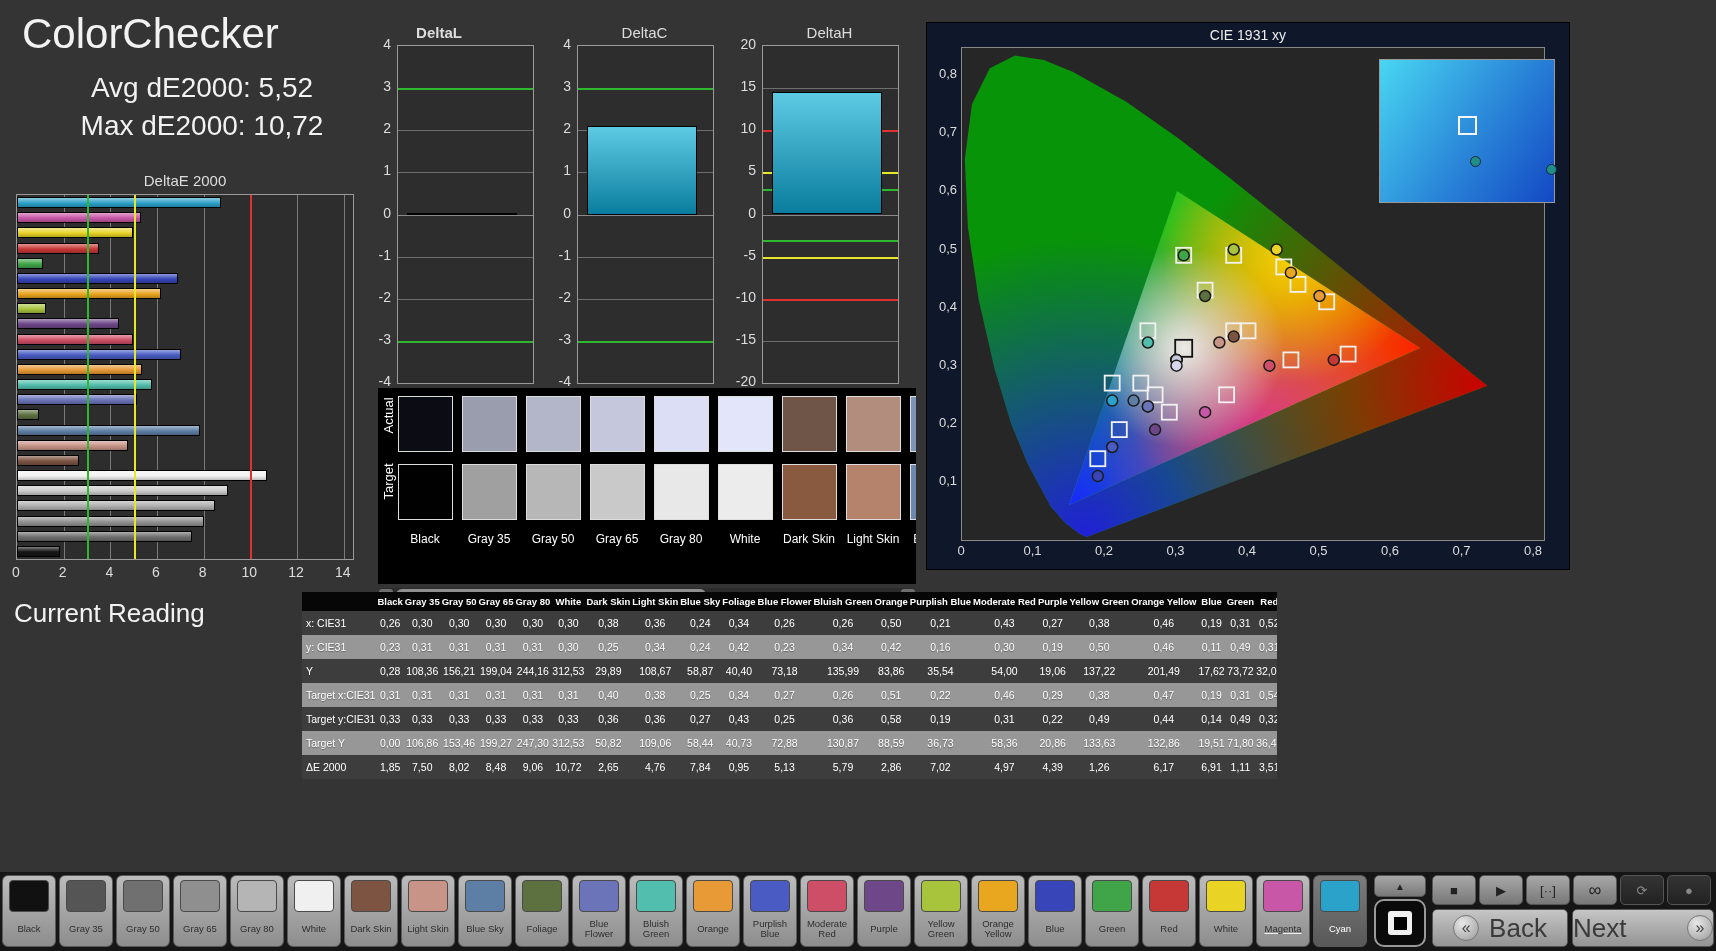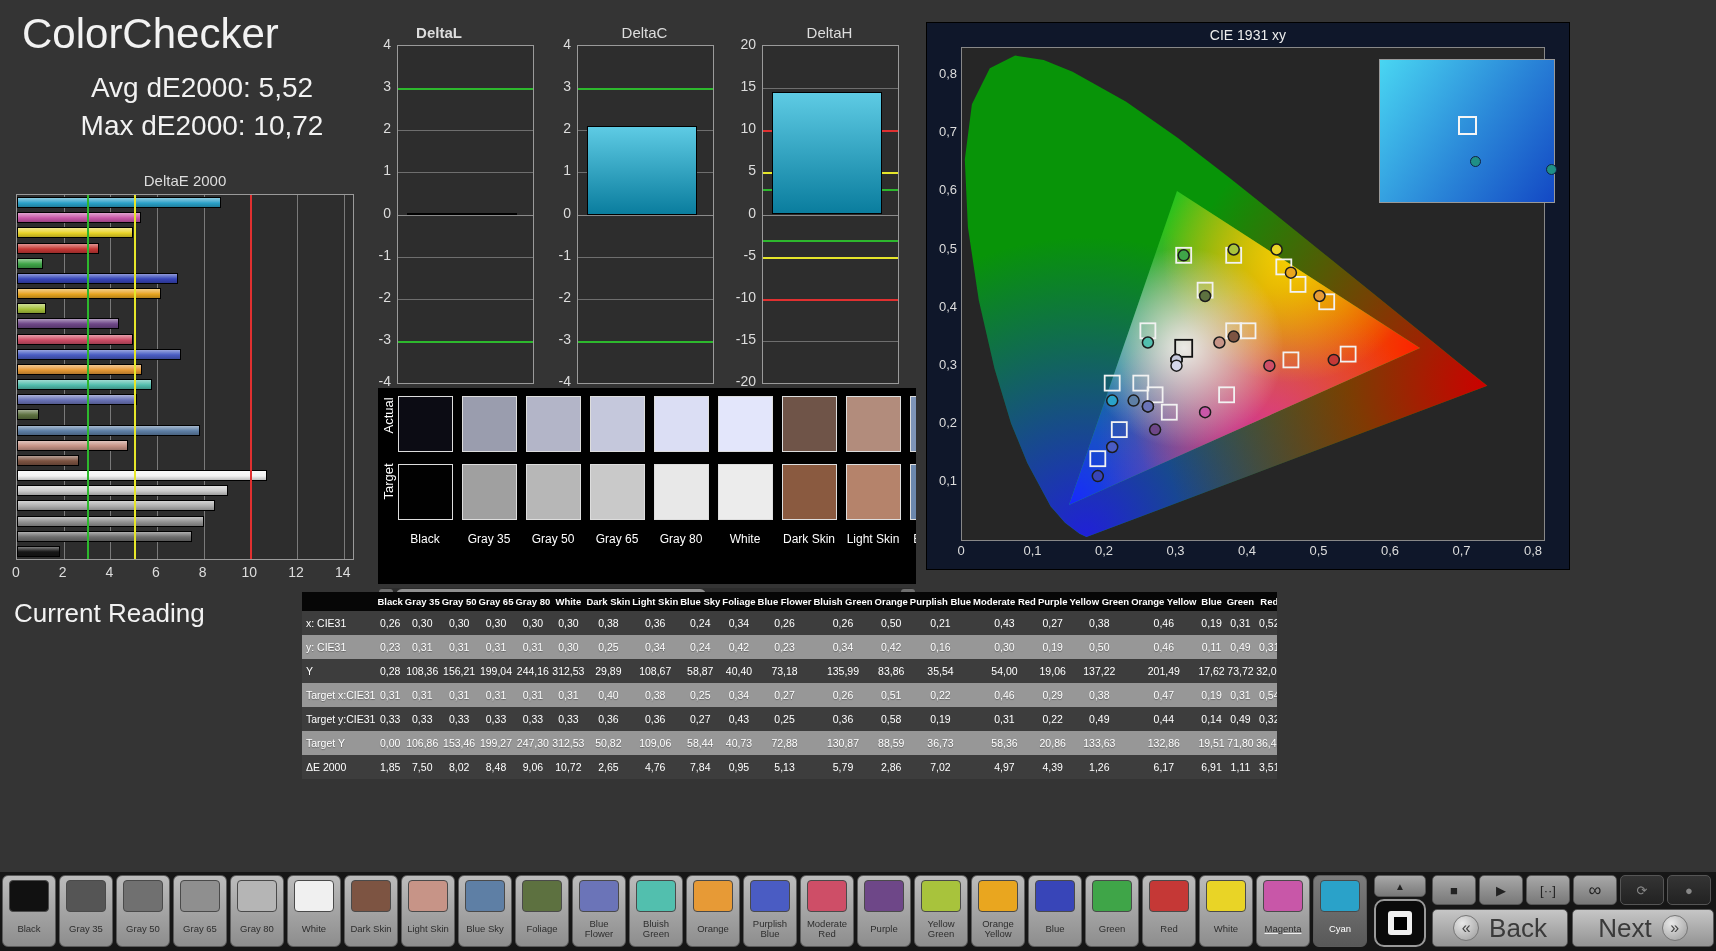--- a/index.html
+++ b/index.html
@@ -712,17 +712,17 @@
         <div>⟳</div>
       </div>
       <div class="ctl-btn darkbtn" style="left: 1667px; top: 3px; width: 44px; height: 30px; font-size: 13px;">
         <div>●</div>
       </div>
     </div>
   <div class="navbtn" style="left:1432px;width:136px;">
     <span class="nav-badge">«</span>
     <span>Back</span>
   </div>
-  <div class="navbtn" style="left:1572px;width:142px;">
+  <div class="navbtn" style="left:1572px;width:142px;justify-content:space-between;">
     <span>Next</span>
     <span class="nav-badge">»</span>
   </div>
 </div>
 
 </body></html>

